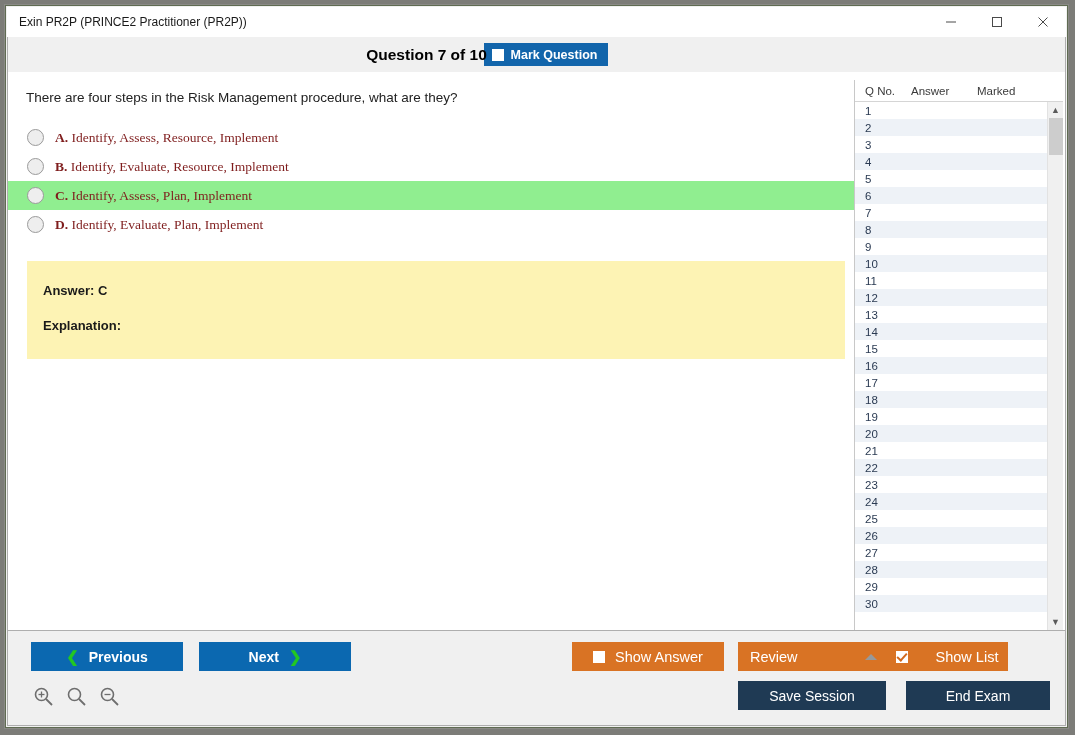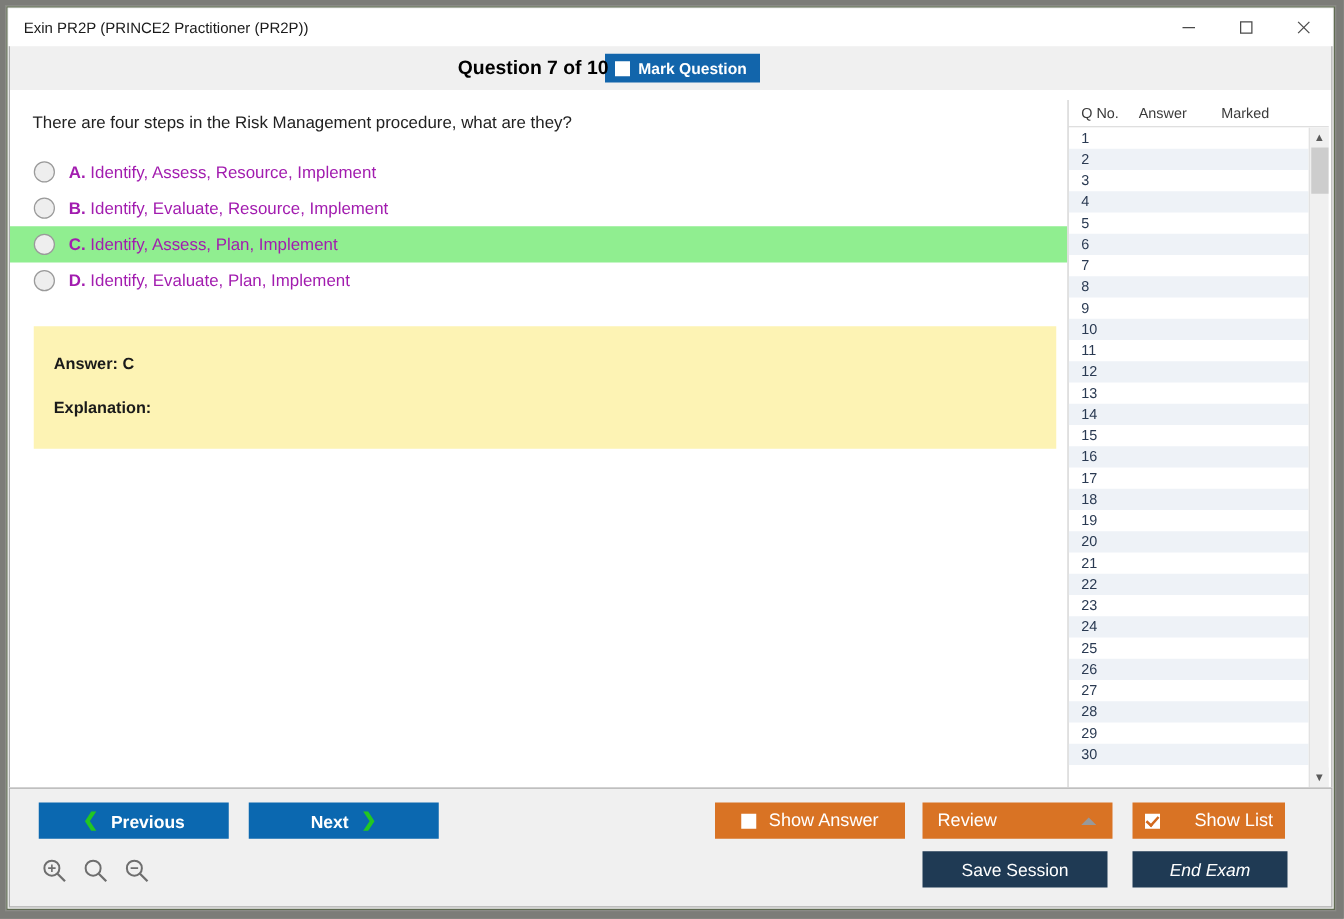--- a/index.html
+++ b/index.html
@@ -145,21 +145,22 @@
   .option-row.correct { background: #90ee90; }
   .radio {
     width: 17px; height: 17px;
     border-radius: 50%;
     border: 1px solid #9a9a9a;
     background: #eeeeee;
     flex: 0 0 17px;
   }
   .option-text {
     font-size: 13.5px;
-    color: #a21caf;
+    color: #7f1d1d;
+    font-family: Liberation Serif, serif;
   }
   .option-text .letter { font-weight: bold; }
 
   
   #answer-panel {
     margin: 22px 0 0 19px;
     width: 818px;
     height: 98px;
     background: #fdf3b4;
     padding: 22px 0 0 16px;
@@ -263,23 +264,23 @@
   }
   .btn-blue { background: #0b68b0; }
   .btn-orange { background: #d97324; font-weight: normal; font-size: 14.5px; }
   .btn-navy { background: #1f3a54; font-weight: normal; font-size: 14px; }
 
   #btn-previous { left: 23px;  top: 11px; width: 152px; height: 29px; gap: 10px; }
   #btn-next     { left: 191px; top: 11px; width: 152px; height: 29px; gap: 10px; }
   #btn-show-answer { left: 564px; top: 11px; width: 152px; height: 29px; gap: 10px; }
   #btn-review      { left: 730px; top: 11px; width: 152px; height: 29px;
                      justify-content: space-between; padding: 0 13px 0 12px; }
-  #btn-show-list   { left: 898px; top: 11px; width: 122px; height: 29px; gap: 28px; }
+  #btn-show-list   { left: 878px; top: 11px; width: 122px; height: 29px; gap: 28px; }
   #btn-save-session { left: 730px; top: 50px; width: 148px; height: 29px; }
-  #btn-end-exam     { left: 898px; top: 50px; width: 124px; height: 29px; font-style: italic; }
+  #btn-end-exam     { left: 898px; top: 50px; width: 144px; height: 29px; }
 
   .chev { color: #22c722; font-size: 15px; font-weight: bold; line-height: 1; }
   .caret-up {
     width: 0; height: 0;
     border-left: 6px solid transparent;
     border-right: 6px solid transparent;
     border-bottom: 6px solid #97999b;
   }
 
   #zoom-controls {

